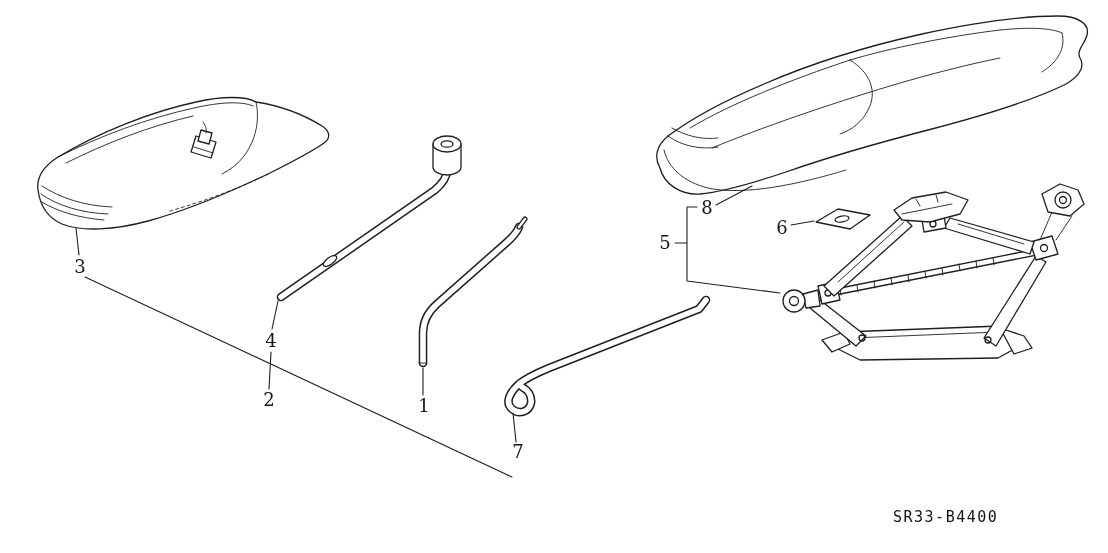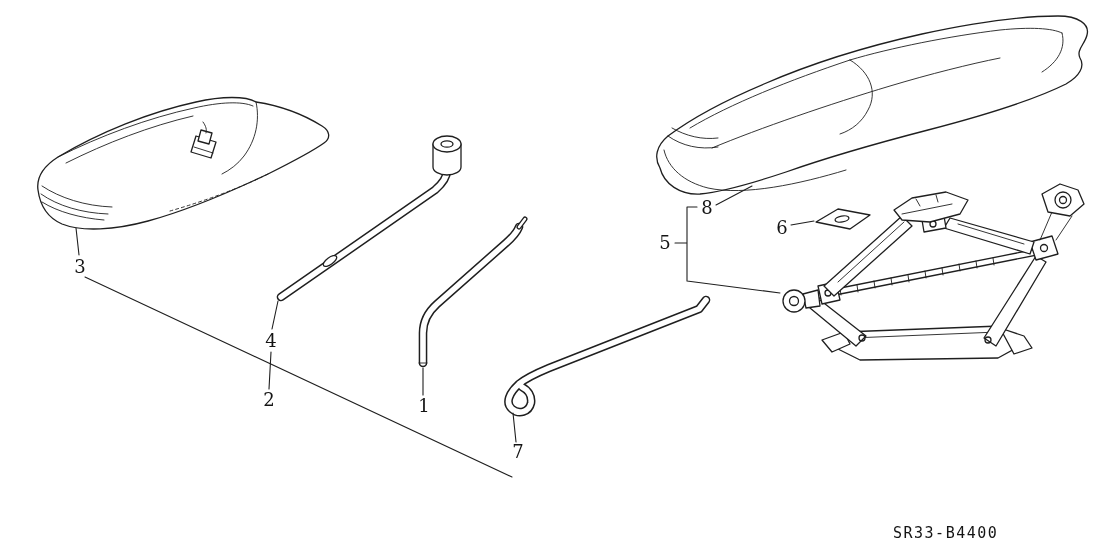--- a/index.html
+++ b/index.html
@@ -43,21 +43,21 @@
   .co-2 { left: 269px; top: 400px; }
   .co-3 { left: 80px;  top: 267px; }
   .co-4 { left: 271px; top: 341px; }
   .co-5 { left: 665px; top: 243px; }
   .co-6 { left: 782px; top: 228px; }
   .co-7 { left: 518px; top: 452px; }
   .co-8 { left: 707px; top: 208px; }
   .diagram-code {
     position: absolute;
     left: 893px;
-    top: 524px;
+    top: 508px;
     font-family: "DejaVu Sans Mono", "Liberation Mono", monospace;
     font-size: 15px;
     letter-spacing: 1.5px;
     color: var(--text, #141414);
     user-select: none;
   }
 </style>
 </head>
 <body>
 

